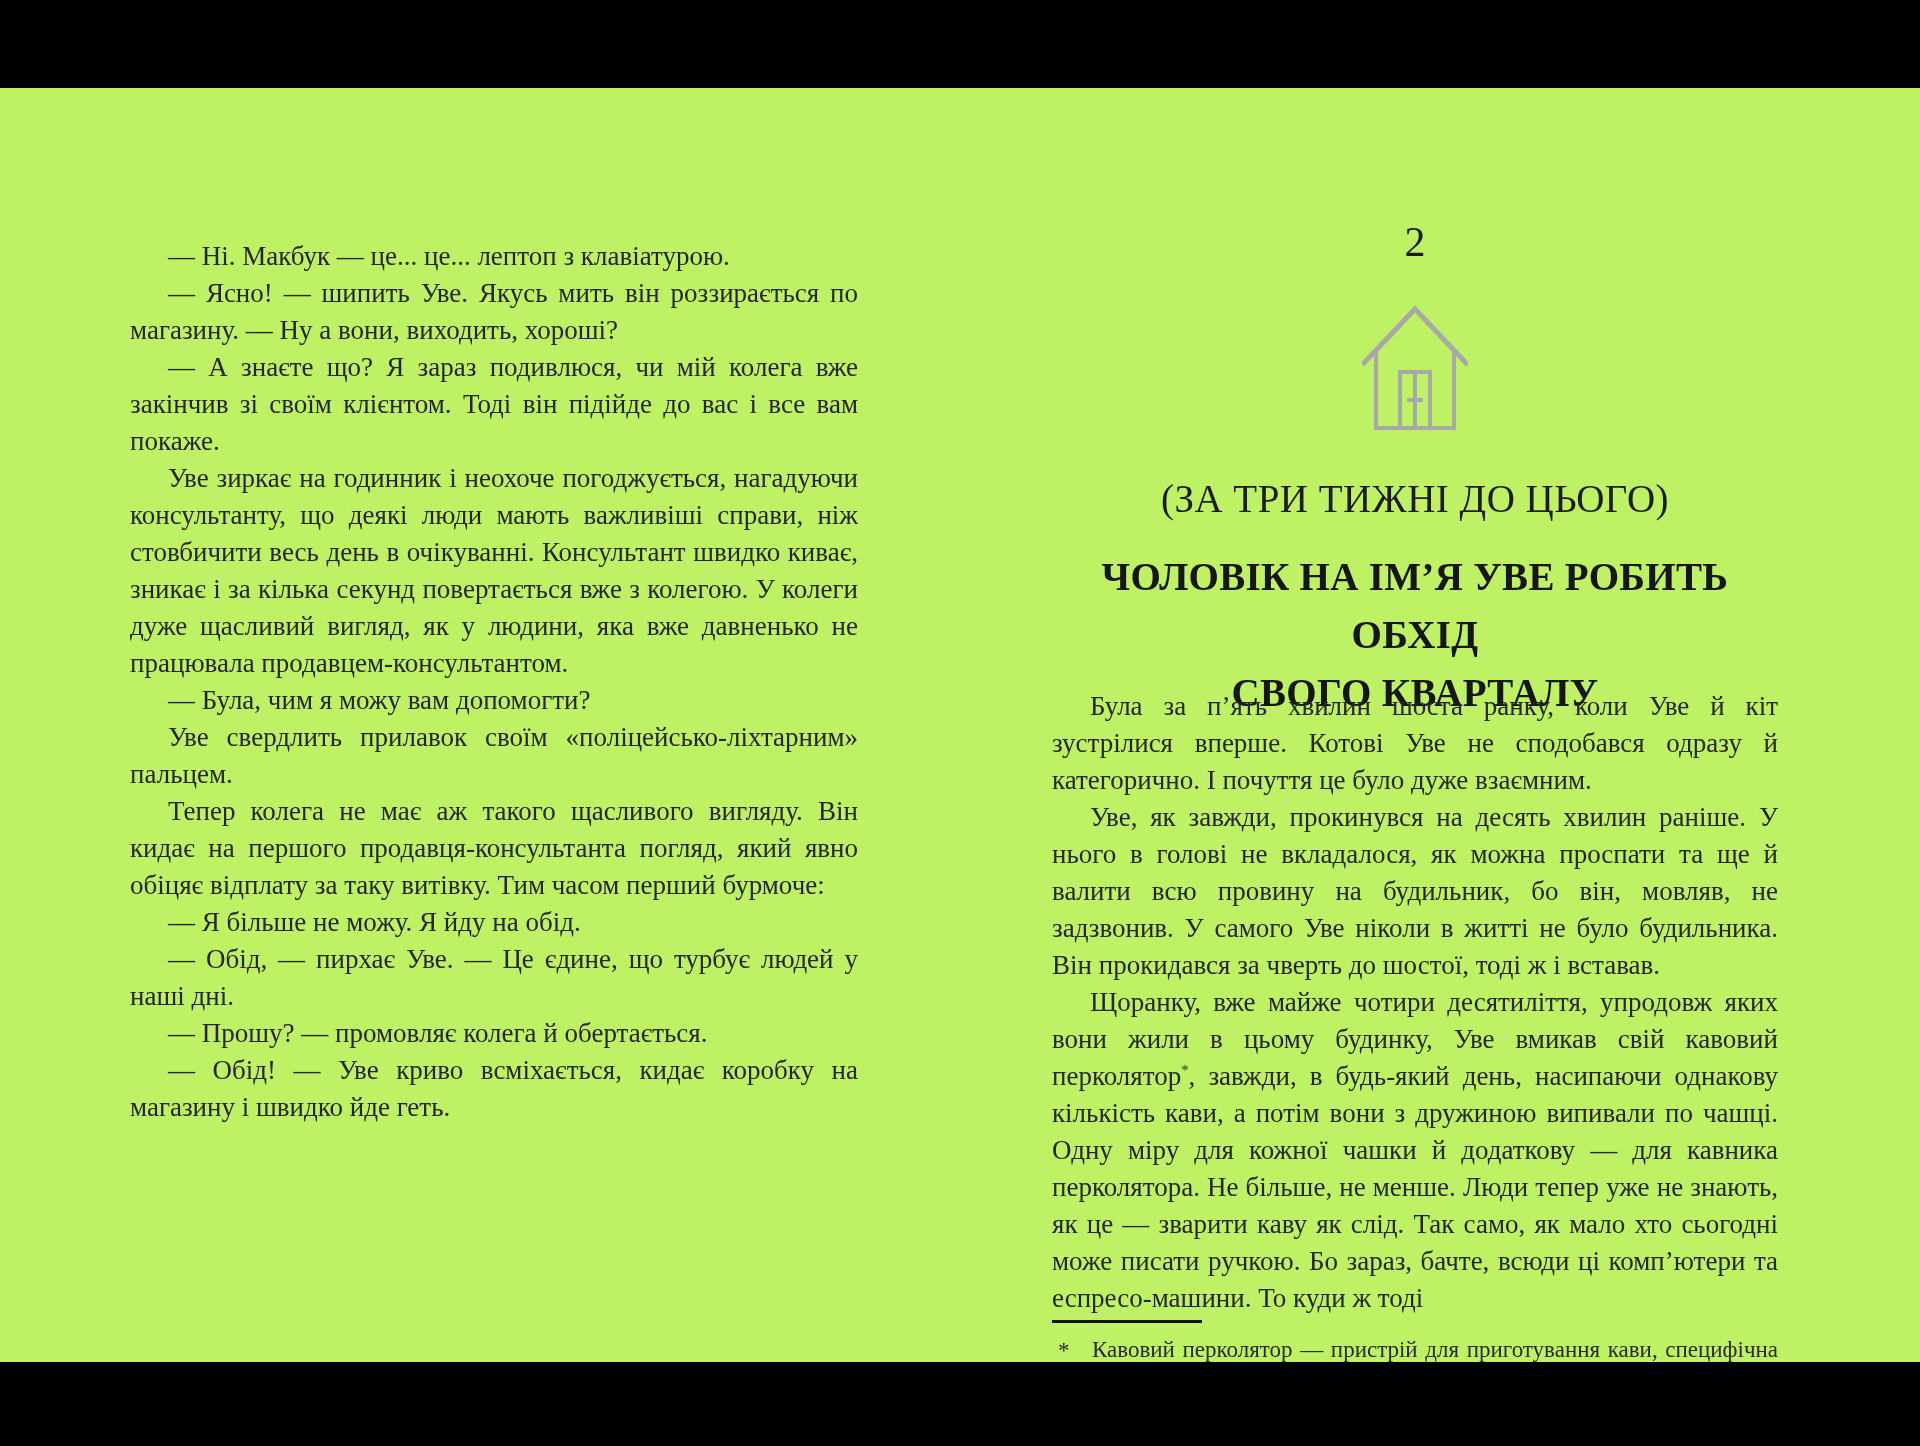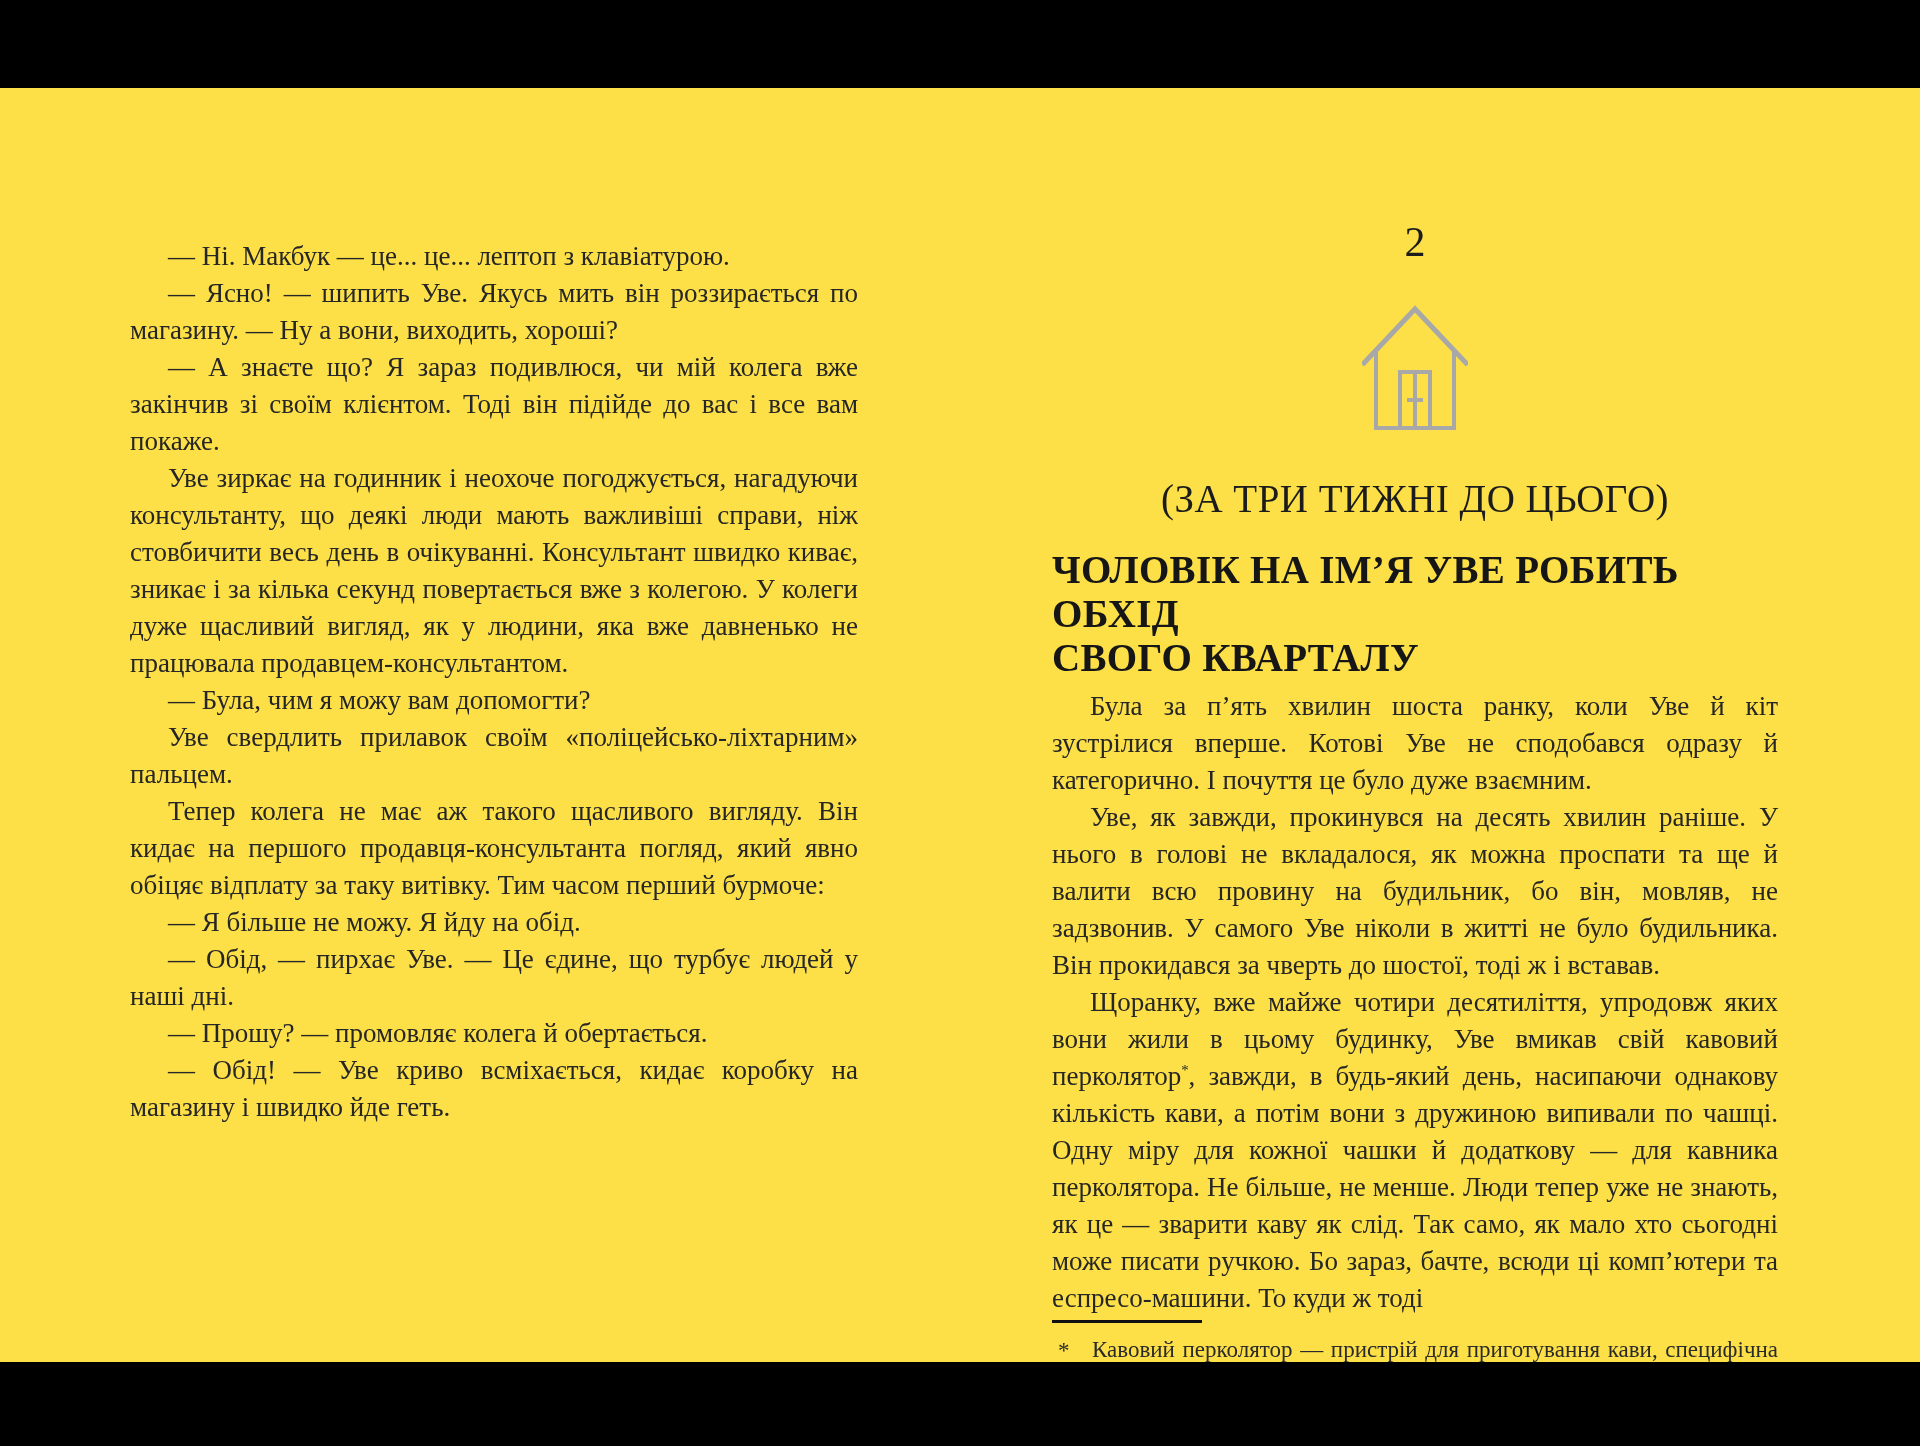--- a/index.html
+++ b/index.html
@@ -8,40 +8,40 @@
     background:#000;
     position:relative;
     overflow:hidden;
     font-family:"Liberation Serif","DejaVu Serif",serif;
   }
   .letterbox{position:absolute;left:0;width:1920px;background:#000;}
   .letterbox.top{top:0;height:88px;}
   .letterbox.bottom{top:1362px;height:84px;}
   .spread{
     position:absolute;left:0;top:88px;width:1920px;height:1274px;
-    background:#fde047;
+    background:#bef264;
   }
   
   .left-text{
     position:absolute;left:130px;top:150px;width:728px;
     font-size:27px;line-height:37px;color:#262626;
   }
   .para{margin:0;text-indent:38px;text-align:justify;}
   
   .rcol{position:absolute;left:1052px;width:726px;}
   .chapter-number{
     top:130px;text-align:center;font-size:42px;color:#1c1c1c;
   }
   .house-wrap{top:212px;text-align:center;height:136px;}
   .kicker{
     top:388px;text-align:center;font-size:39px;color:#1c1c1c;
     letter-spacing:.5px;white-space:nowrap;
   }
   .chapter-title{
-    top:460px;text-align:left;font-size:39px;line-height:44px;
+    top:460px;text-align:center;font-size:39px;line-height:58px;
     font-weight:700;color:#161616;letter-spacing:.3px;
   }
   .right-text{
     top:600px;
     font-size:27px;line-height:37px;color:#262626;
   }
   sup{font-size:.55em;line-height:0;vertical-align:super;}
   .it{font-style:italic;}
   .footnote-rule{
     position:absolute;left:1052px;top:1232px;width:150px;height:3px;

